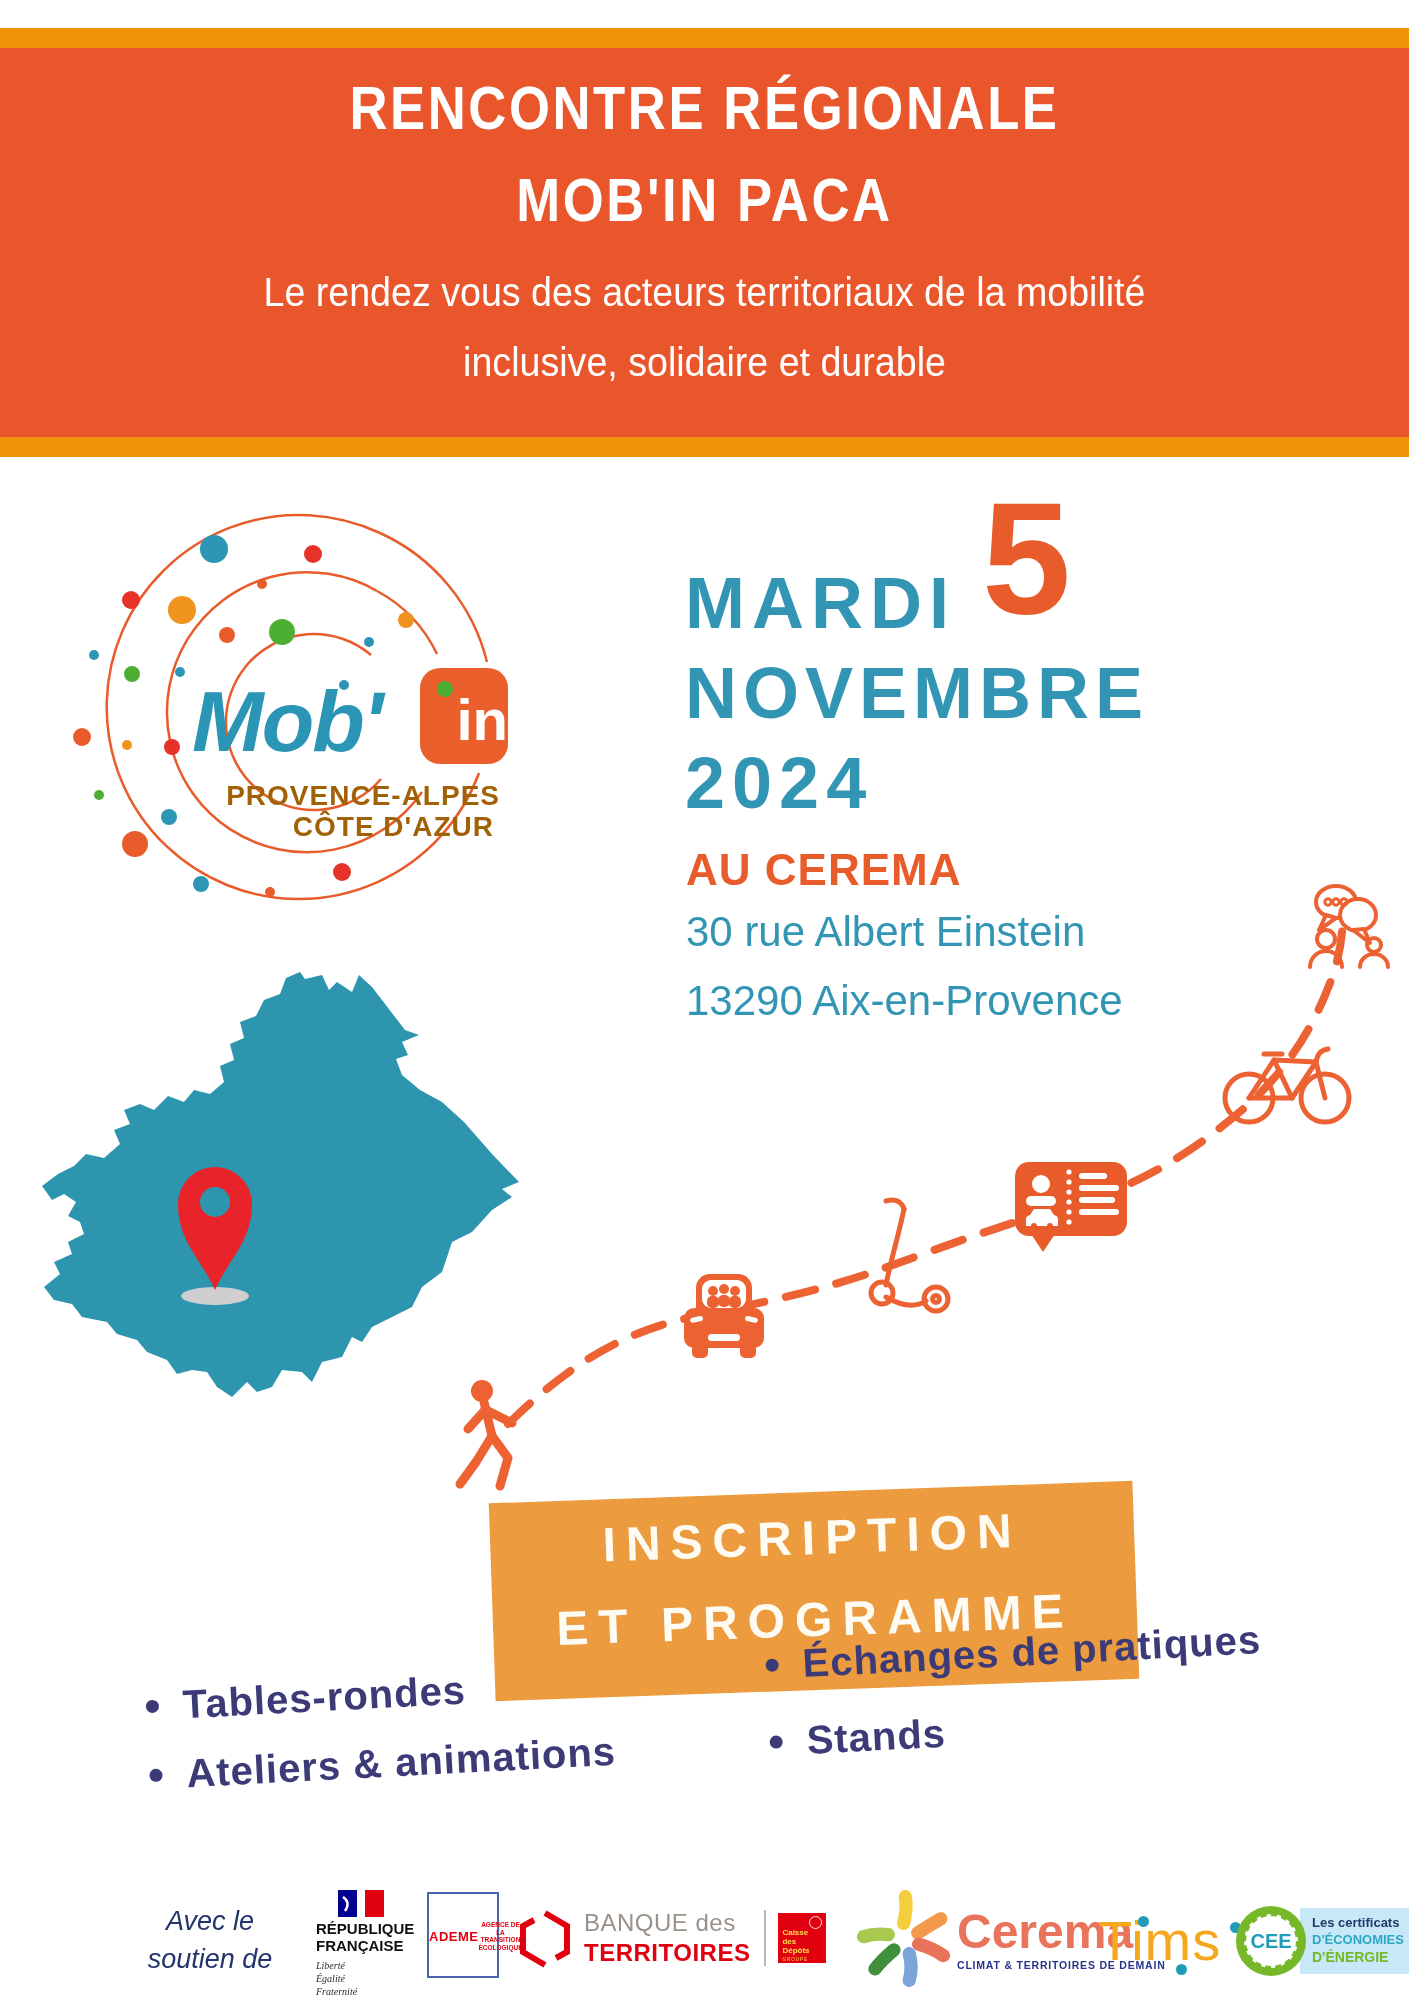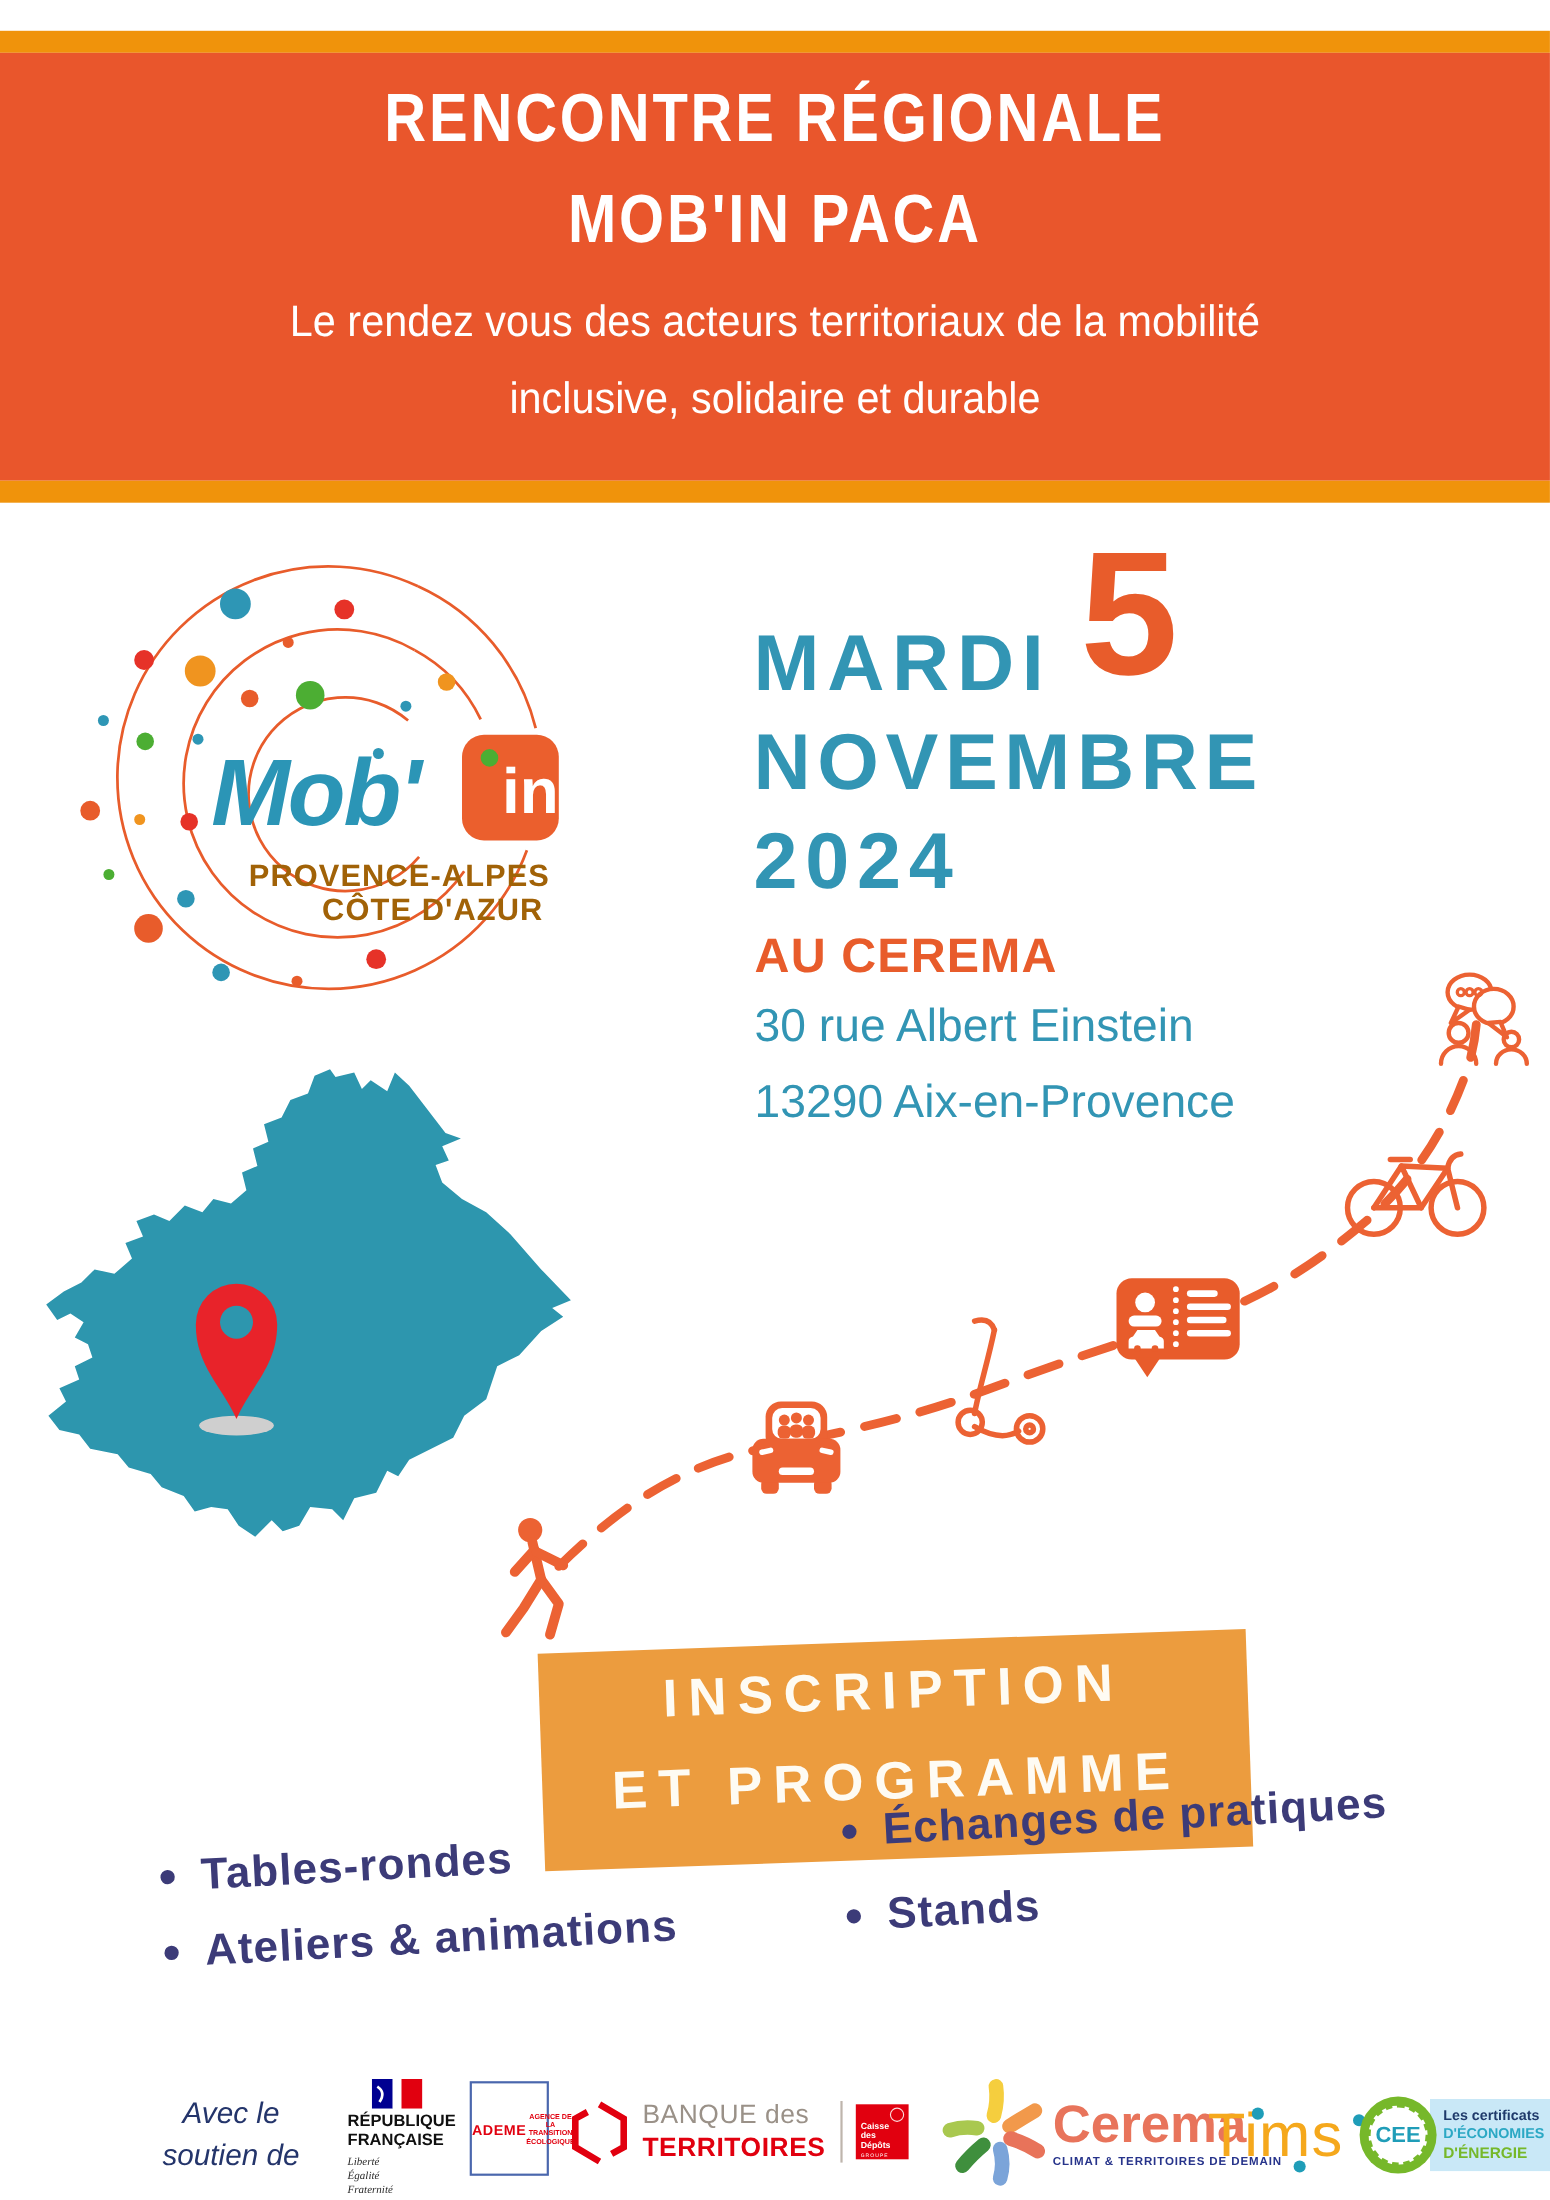--- a/index.html
+++ b/index.html
@@ -75,21 +75,21 @@
             font-size:10px;line-height:13px;margin-top:5px;}
   .ademe{position:absolute;left:427px;top:1892px;width:68px;height:82px;background:#fff;
          border:2px solid #4A67AD;display:flex;flex-direction:row;align-items:center;}
   .ademe-name{color:#E1000F;font-weight:700;font-size:13px;margin-top:3px;letter-spacing:.5px;}
   .ademe-tag{color:#E1000F;font-weight:700;font-size:6.5px;line-height:7.5px;text-align:center;margin-top:2px;}
   .bdt{position:absolute;left:518px;top:1908px;display:flex;align-items:center;}
   .bdt-names{margin-left:12px;}
   .bdt-l1{color:#9A9188;font-size:24px;letter-spacing:.5px;}
   .bdt-l2{color:#E1000F;font-weight:700;font-size:24px;letter-spacing:.5px;margin-top:2px;}
   .bdt-div{width:2px;height:56px;background:#BEB5AC;margin:0 12px 0 14px;}
-  .bdt-box{width:48px;height:50px;background:#E1000F;color:#ffffff;padding:3px 16px 0 4px;box-sizing:border-box;position:relative;}
+  .bdt-box{width:48px;height:50px;background:#E1000F;color:#fde047;padding:3px 16px 0 4px;box-sizing:border-box;position:relative;}
   .bdt-box .emb{position:absolute;right:4px;top:3px;width:11px;height:11px;border-radius:50%;
                 border:1.5px solid rgba(255,255,255,.85);}
   .bdt-c1{font-size:8px;font-weight:700;margin-top:12px;line-height:9px;}
   .bdt-c2{font-size:8px;font-weight:700;line-height:9px;}
   .bdt-c3{font-size:4.5px;letter-spacing:1px;margin-top:2px;}
   .cerema{position:absolute;left:856px;top:1886px;display:flex;align-items:center;}
   .cerema-text{margin-left:6px;}
   .cerema-name{color:#E8745B;font-weight:700;font-size:48px;line-height:50px;}
   .cerema-tag{color:#27348B;font-weight:700;font-size:10.5px;letter-spacing:.8px;margin-top:2px;}
   .tims{position:absolute;left:1098px;top:1908px;width:150px;height:70px;}

